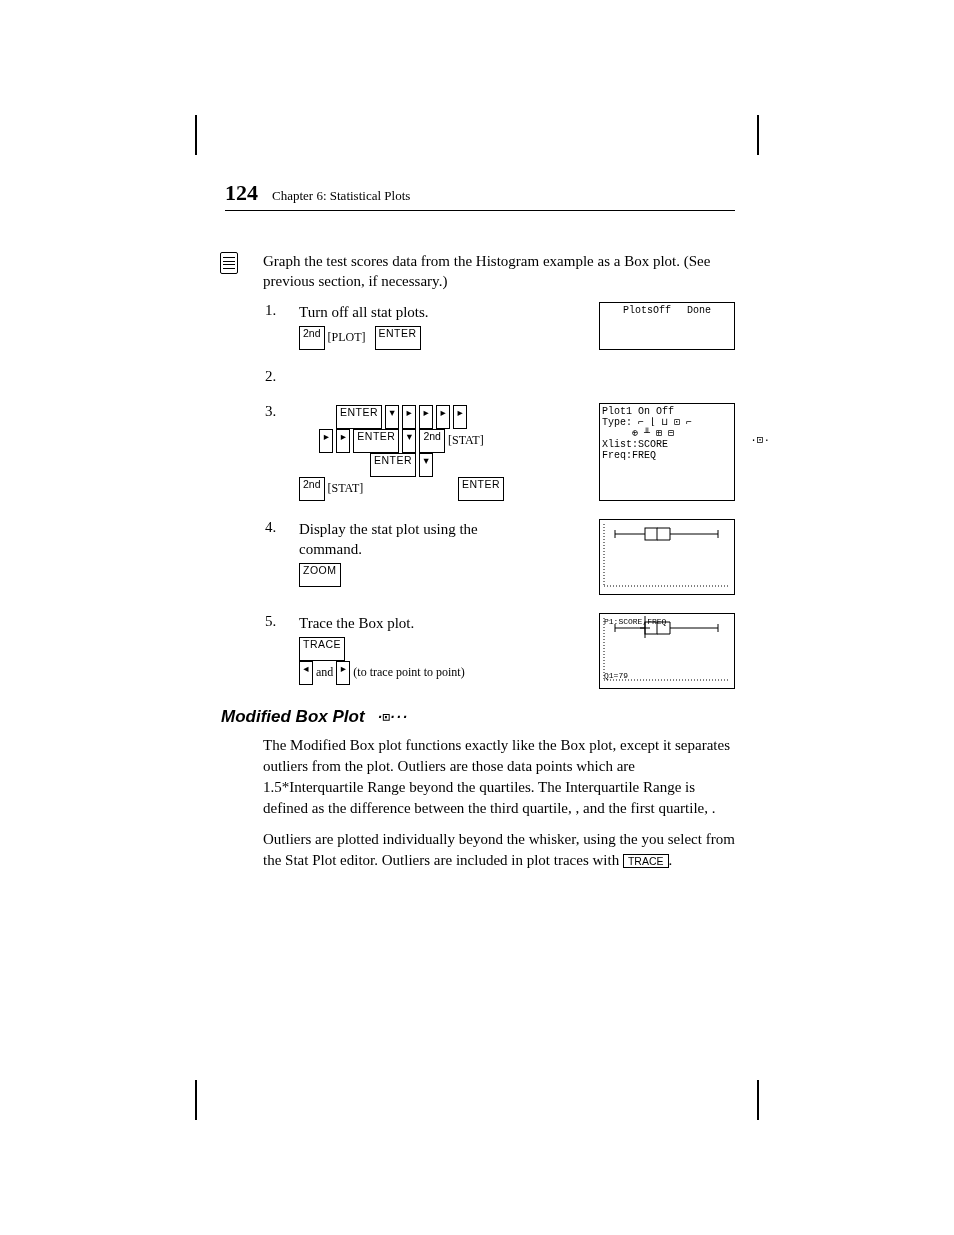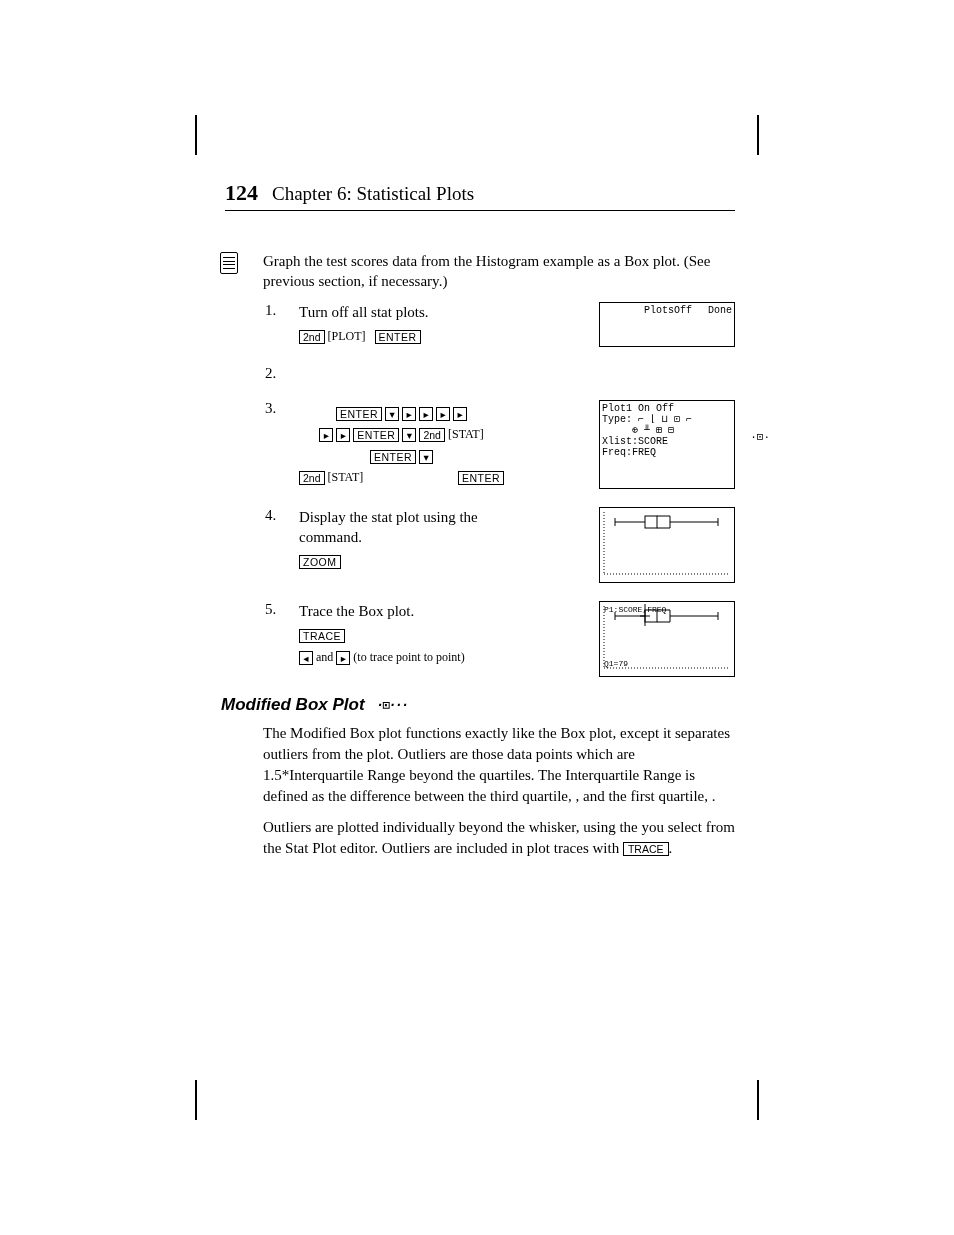--- a/index.html
+++ b/index.html
@@ -35,21 +35,21 @@
     padding-bottom: 4px;
     margin-bottom: 30px;
     gap: 14px;
   }
   .page-num {
     font-family: Liberation Serif, serif;
     font-weight: 900;
     font-size: 22px;
   }
   .chapter {
-    font-size: 19px;
+    font-size: 13px;
   }
   .margin-icon {
     position: absolute;
     left: -5px;
     top: 72px;
     width: 18px;
     height: 22px;
     border: 1.5px solid #000;
     border-radius: 2px;
     display: flex;
@@ -90,21 +90,21 @@
     line-height: 1.8;
     margin-top: 2px;
   }
   .step-keys.center { text-align: center; }
   .key {
     display: inline-block;
     border: 1px solid #000;
     padding: 0 3px;
     font-family: Arial, sans-serif;
     font-size: 10.5px;
-    height: 14px;
+    height: 24px;
     line-height: 13px;
     vertical-align: middle;
     white-space: nowrap;
   }
   .key.txt { font-family: Arial, sans-serif; letter-spacing: 0.5px; text-align: center; }
   .key.arrow { width: 14px; text-align: center; padding: 0; }
   .lcd {
     width: 136px;
     height: auto;
     border: 1.5px solid #000;
@@ -112,21 +112,21 @@
     font-size: 10px;
     line-height: 1.1;
     padding: 2px;
     position: relative;
     flex-shrink: 0;
     margin-left: auto;
   }
   .lcd.short { min-height: 36px; }
   .lcd.med { min-height: 86px; }
   .lcd svg { display: block; }
-  .lcd-row { display: flex; justify-content: flex-end; gap: 16px; }
+  .lcd-row { display: flex; justify-content: center; gap: 16px; }
 
   .plot-icon-margin {
     position: absolute;
     right: -36px;
     top: 30px;
     font-size: 11px;
   }
 
   .section-title {
     font-family: 'Trebuchet MS', Arial, sans-serif;

